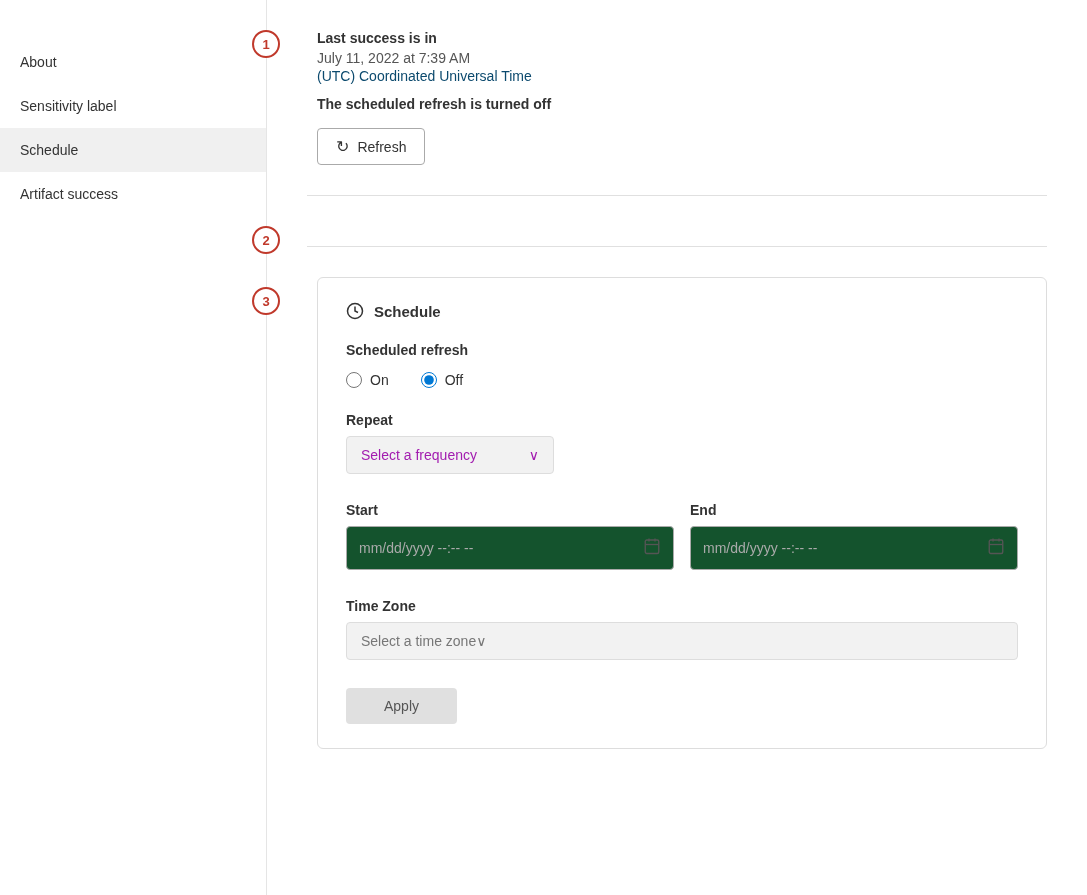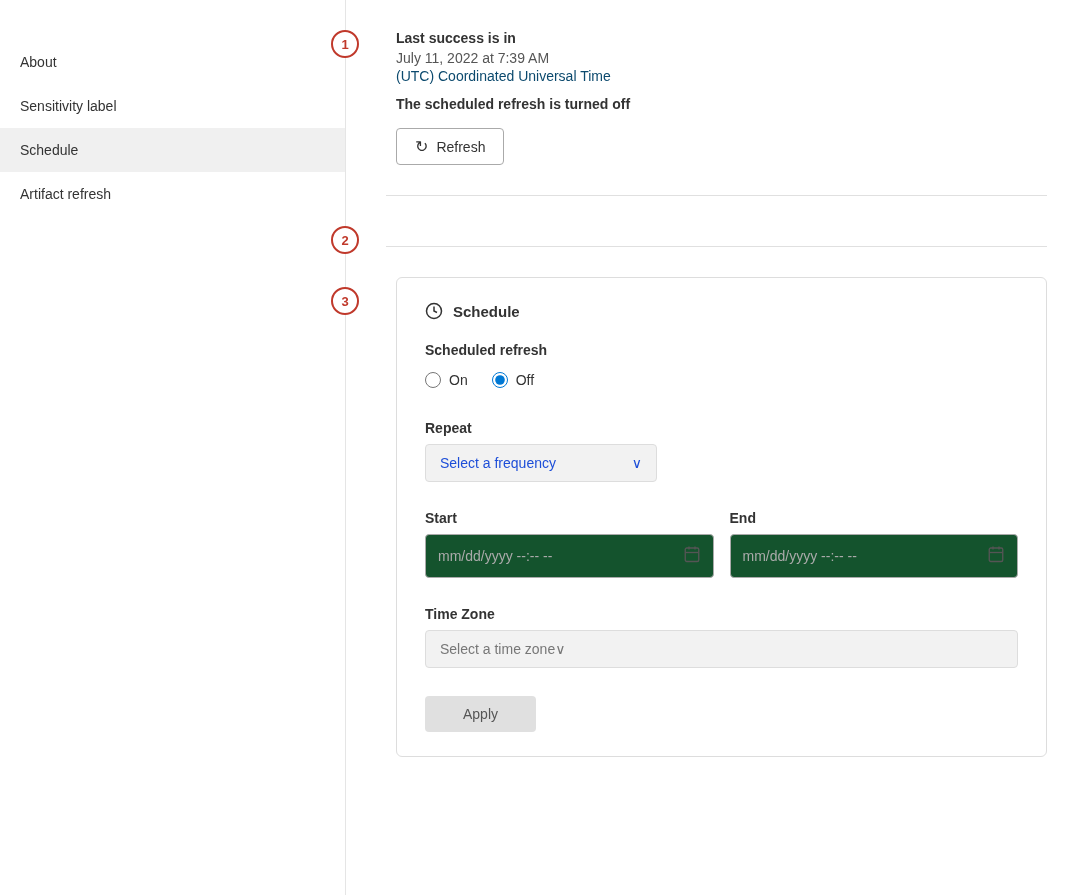--- a/index.html
+++ b/index.html
@@ -10,21 +10,21 @@
       background: #fff;
       width: 1087px;
       min-height: 895px;
     }
     .layout {
       display: flex;
       width: 100%;
       min-height: 895px;
     }
     .sidebar {
-      width: 346px;
+      width: 267px;
       min-height: 895px;
       background: #fff;
       border-right: 1px solid #e5e5e5;
       padding-top: 40px;
     }
     .sidebar-item {
       padding: 14px 20px;
       cursor: pointer;
       font-size: 14px;
       color: #333;
@@ -133,22 +133,22 @@
       margin-bottom: 22px;
     }
     .scheduled-refresh-label {
       font-size: 14px;
       font-weight: 600;
       margin-bottom: 14px;
     }
     .radio-group {
       display: flex;
       align-items: center;
-      gap: 24px;
-      margin-bottom: 32px;
+      gap: 32px;
+      margin-bottom: 24px;
     }
     .radio-option {
       display: flex;
       align-items: center;
       gap: 8px;
       cursor: pointer;
     }
     .radio-option input[type="radio"] {
       width: 16px;
       height: 16px;
@@ -161,26 +161,26 @@
     .field-label {
       font-size: 14px;
       font-weight: 600;
       margin-bottom: 8px;
     }
     .frequency-select {
       background: #f2f2f2;
       border: 1px solid #ddd;
       border-radius: 4px;
       padding: 10px 14px;
-      width: 232px;
+      width: 208px;
       display: flex;
       align-items: center;
       justify-content: space-between;
       cursor: pointer;
-      color: #1d4ed8;
+      color: #a21caf;
       margin-bottom: 28px;
     }
     .date-row {
       display: flex;
       gap: 16px;
       margin-bottom: 28px;
     }
     .date-field {
       display: flex;
       flex-direction: column;
@@ -232,21 +232,21 @@
 </head>
 <body>
 
 <div class="layout">
 
   <div class="sidebar">
     <div id="sidebar-items">
         <div class="sidebar-item">About</div>
         <div class="sidebar-item">Sensitivity label</div>
         <div class="sidebar-item active">Schedule</div>
-        <div class="sidebar-item">Artifact refresh</div>
+        <div class="sidebar-item">Artifact success</div>
       </div>
   </div>
 
   <div class="main">
 
     <div class="section-1" style="position:relative; padding-left:10px;">
       <div class="step-circle step-1">
         <span>1</span>
       </div>
       <div class="last-success-title">Last success is in</div>

